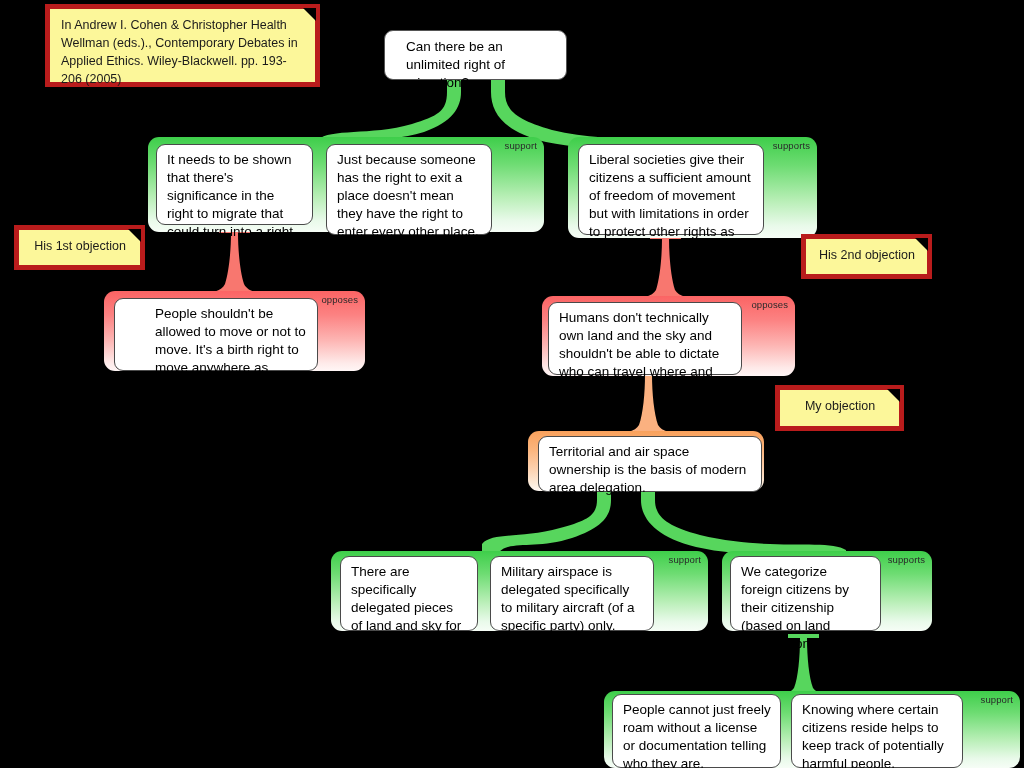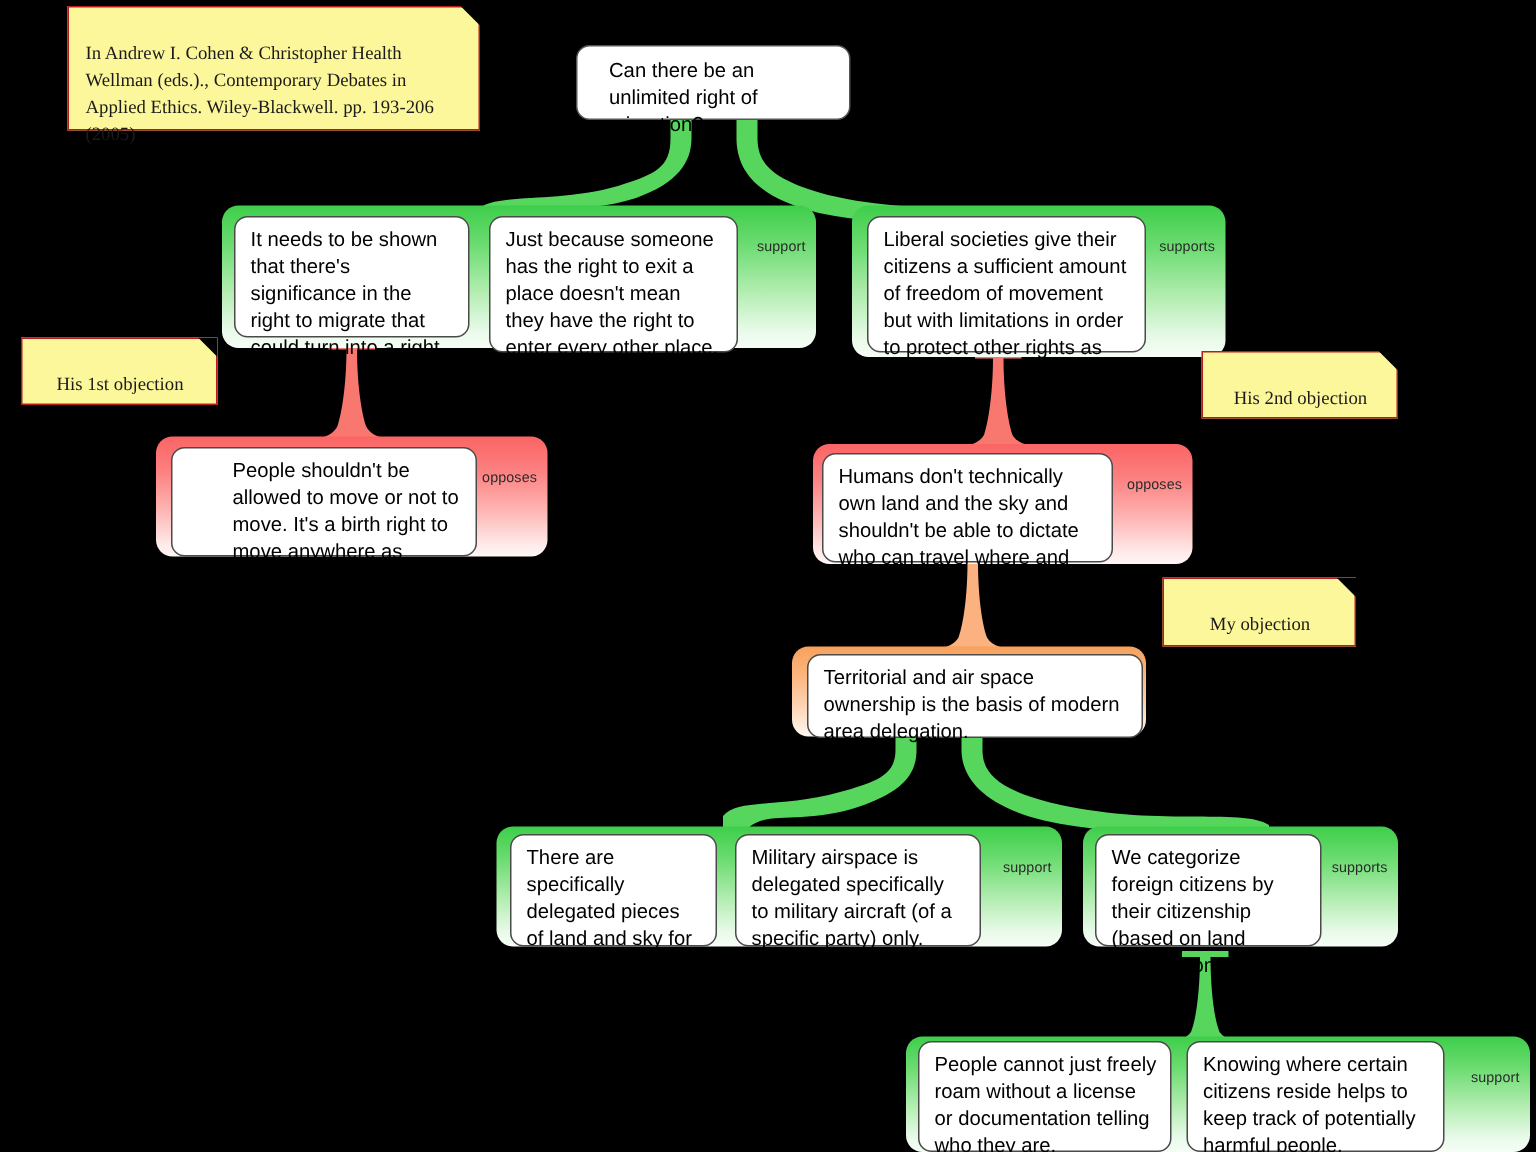--- a/index.html
+++ b/index.html
@@ -51,21 +51,21 @@
   }
   .group.oppose {
     background: linear-gradient(to bottom, #fb6464 0%, #fc8282 30%, #fdb6b4 62%, #feeae9 90%, #fff6f6 100%);
   }
   .group.rebut {
     background: linear-gradient(to bottom, #f9a15c 0%, #fbb47b 30%, #fcd0ad 62%, #fdeede 90%, #fef8f3 100%);
   }
   .group-label {
     position: absolute;
     right: 7px;
-    top: 22px;
+    top: 3px;
     font-size: 9.5px;
     line-height: 11px;
     color: #2a2a2a;
     letter-spacing: 0.1px;
     white-space: nowrap;
     text-align: right;
   }
 
   
   .card {
@@ -78,27 +78,27 @@
     font-size: 13.5px;
     line-height: 18px;
     color: #000000;
     z-index: 5;
   }
 
   
   .note {
     position: absolute;
     background: #fcf79a;
-    border: 1px solid #b91c1c;
+    border: 5px solid #b91c1c;
     box-sizing: border-box;
     color: #1b1b1b;
-    font-family: Liberation Serif, serif;
+    font-family: Liberation Sans, sans-serif;
     font-size: 12.5px;
     line-height: 18px;
-    padding: 21px 10px 7px 11px;
+    padding: 7px 10px 7px 11px;
     z-index: 8;
   }
   .note .fold {
     position: absolute;
     right: -1px;
     top: -1px;
     width: 13px;
     height: 13px;
     background: #000000;
     clip-path: polygon(100% 0, 0 0, 100% 100%);

